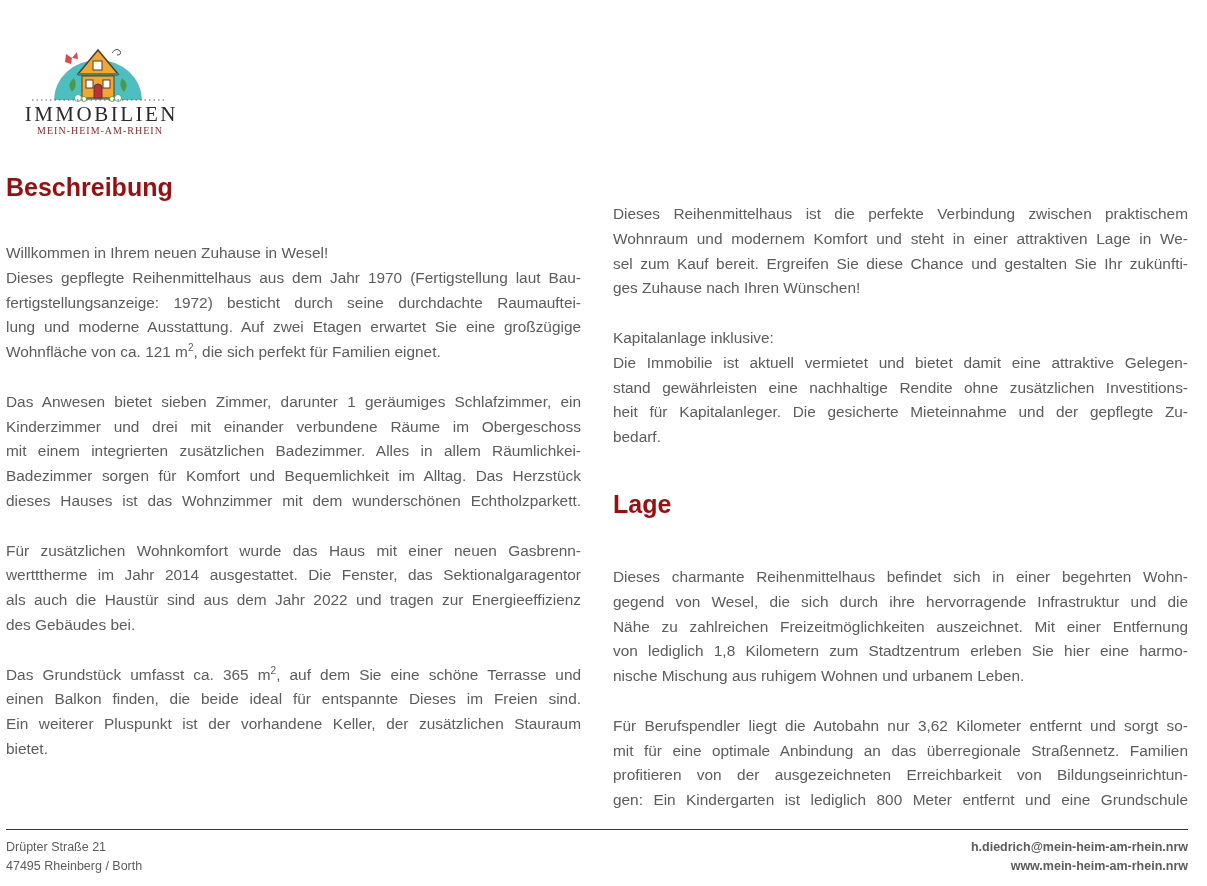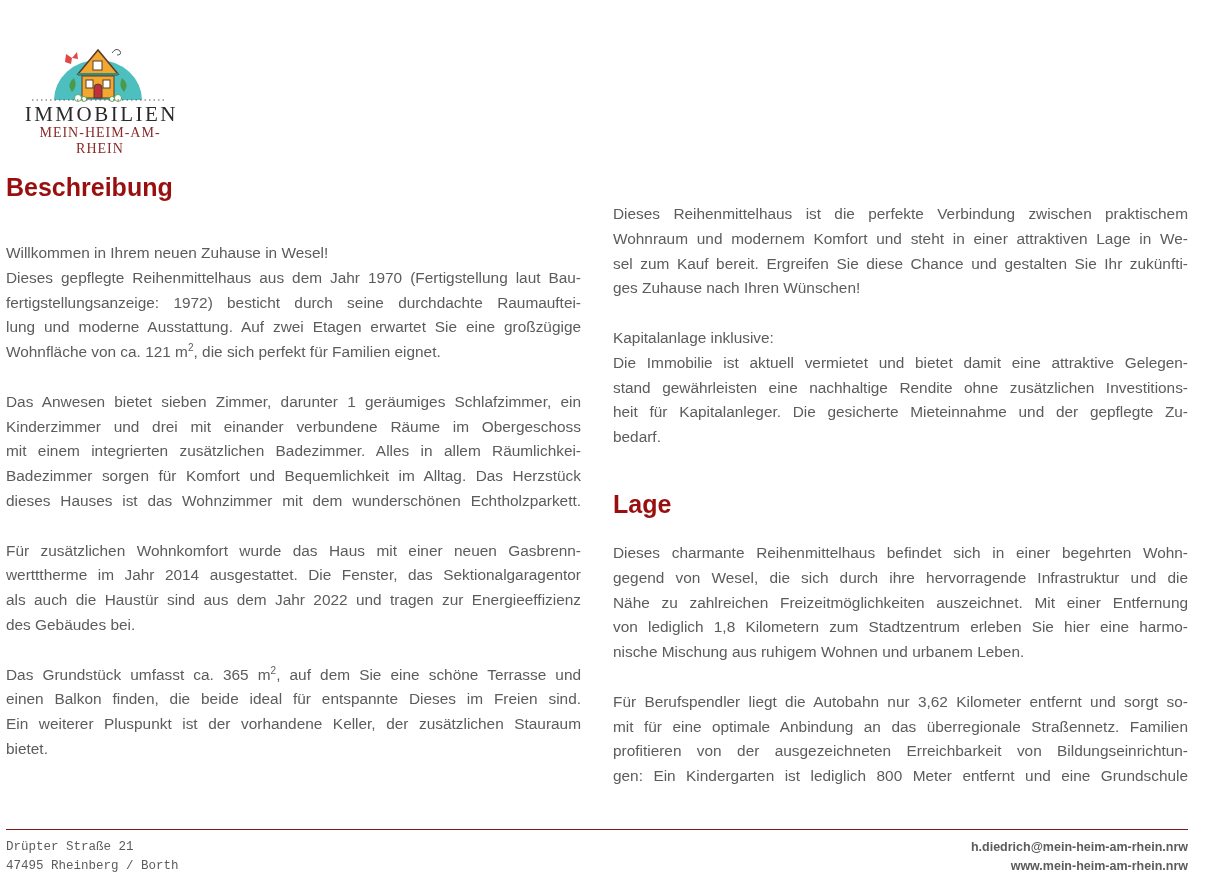--- a/index.html
+++ b/index.html
@@ -11,40 +11,40 @@
   .logo { position: absolute; left: 18px; top: 44px; width: 160px; height: 96px; }
   .logo svg { position: absolute; left: 14px; top: 0; }
   .logo-title {
     position: absolute; left: 4px; top: 58px; width: 156px; text-align: right;
     font-family: "Liberation Serif", "DejaVu Serif", serif;
     font-size: 21px; letter-spacing: 2.5px; color: #2b2b2b;
   }
   .logo-sub {
     position: absolute; left: 4px; top: 81px; width: 156px; text-align: center;
     font-family: "Liberation Serif", "DejaVu Serif", serif;
-    font-size: 14px; letter-spacing: 1px; color: #8b2a2a;
+    font-size: 10px; letter-spacing: 1px; color: #8b2a2a;
   }
   .heading {
     position: absolute; font-weight: bold; font-size: 25px; color: #990f0f;
     margin: 0;
   }
   .col {
     position: absolute; font-size: 15.4px; line-height: 24.8px; color: #5c5c5c;
     text-align: justify; hyphens: manual;
   }
   .col p { margin: 0 0 24.8px 0; }
   .col p.last { margin-bottom: 0; }
   .col-left { left: 6px; top: 241px; width: 575px; }
   .col-right-a { left: 613px; top: 202px; width: 575px; }
-  .col-right-b { left: 613px; top: 541px; width: 575px; }
+  .col-right-b { left: 613px; top: 565px; width: 575px; }
   .line { display: block; text-align-last: justify; }
   .line.endl { text-align-last: left; }
   sup { font-size: 10px; line-height: 0; }
   .footer-rule { position: absolute; left: 6px; top: 829px; width: 1182px; height: 1px; background: #7a1a1a; }
-  .footer-left { position: absolute; left: 6px; top: 838px; font-size: 12.5px; line-height: 19px; color: #5c5c5c; font-family: Liberation Mono, monospace; }
+  .footer-left { position: absolute; left: 6px; top: 838px; font-size: 12.5px; line-height: 19px; color: #5c5c5c; }
   .footer-right { position: absolute; right: 19px; top: 838px; font-size: 12.5px; line-height: 19px; color: #5c5c5c; text-align: right; font-weight: bold; }
 </style>
 </head>
 <body>
 
 <div class="logo">
   <svg width="132" height="58" viewBox="0 0 132 58">
 
     <path d="M22 56 A44 40 0 0 1 110 56 Z" fill="#4dbfbf"></path>
 

